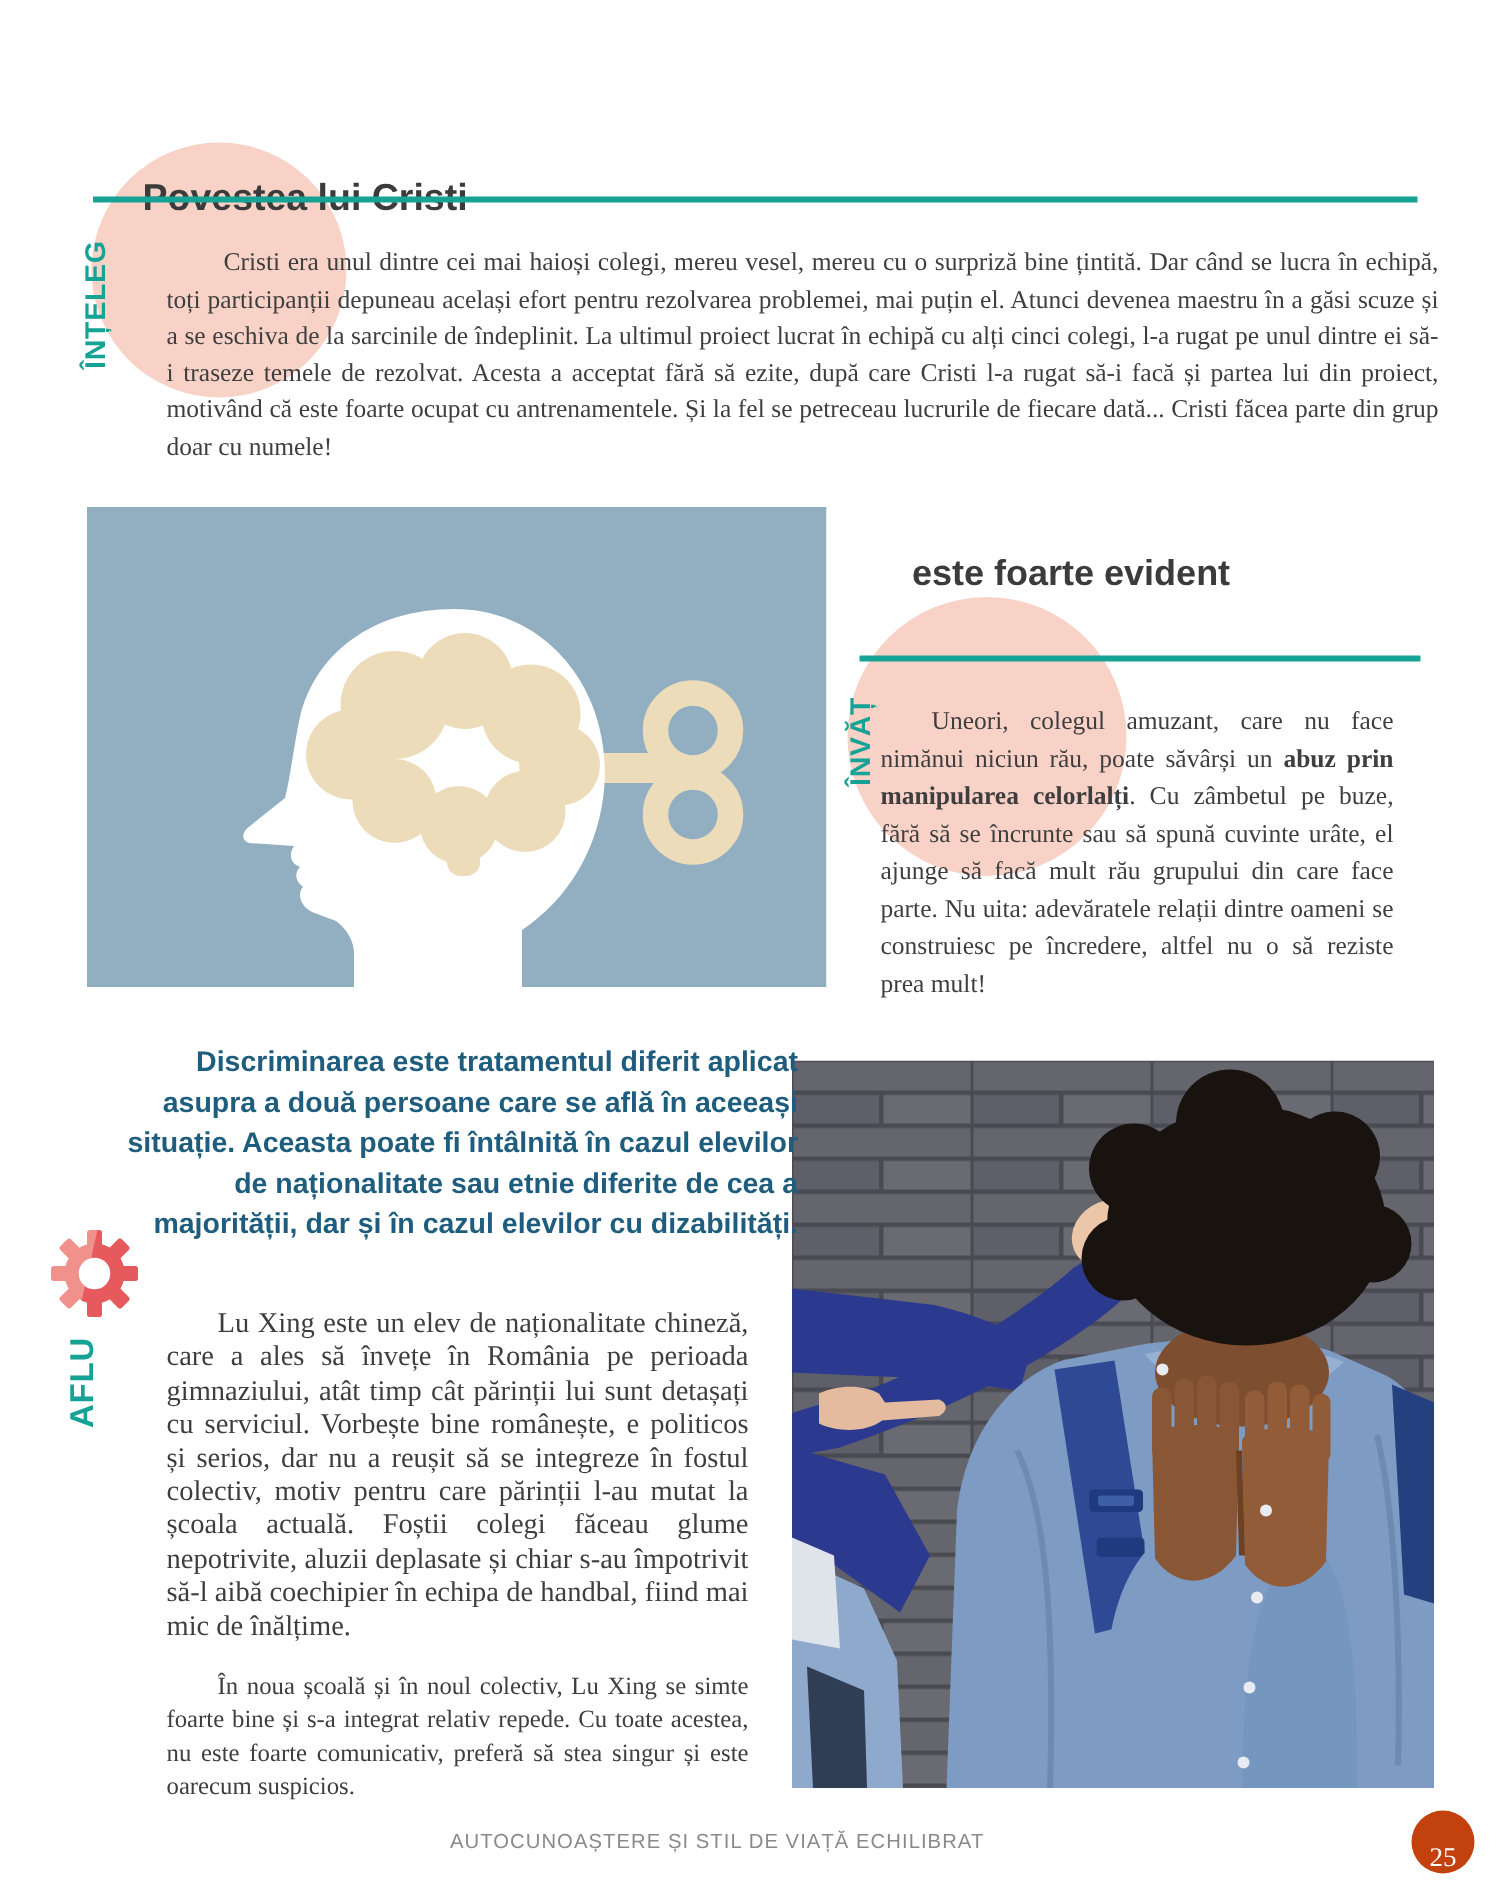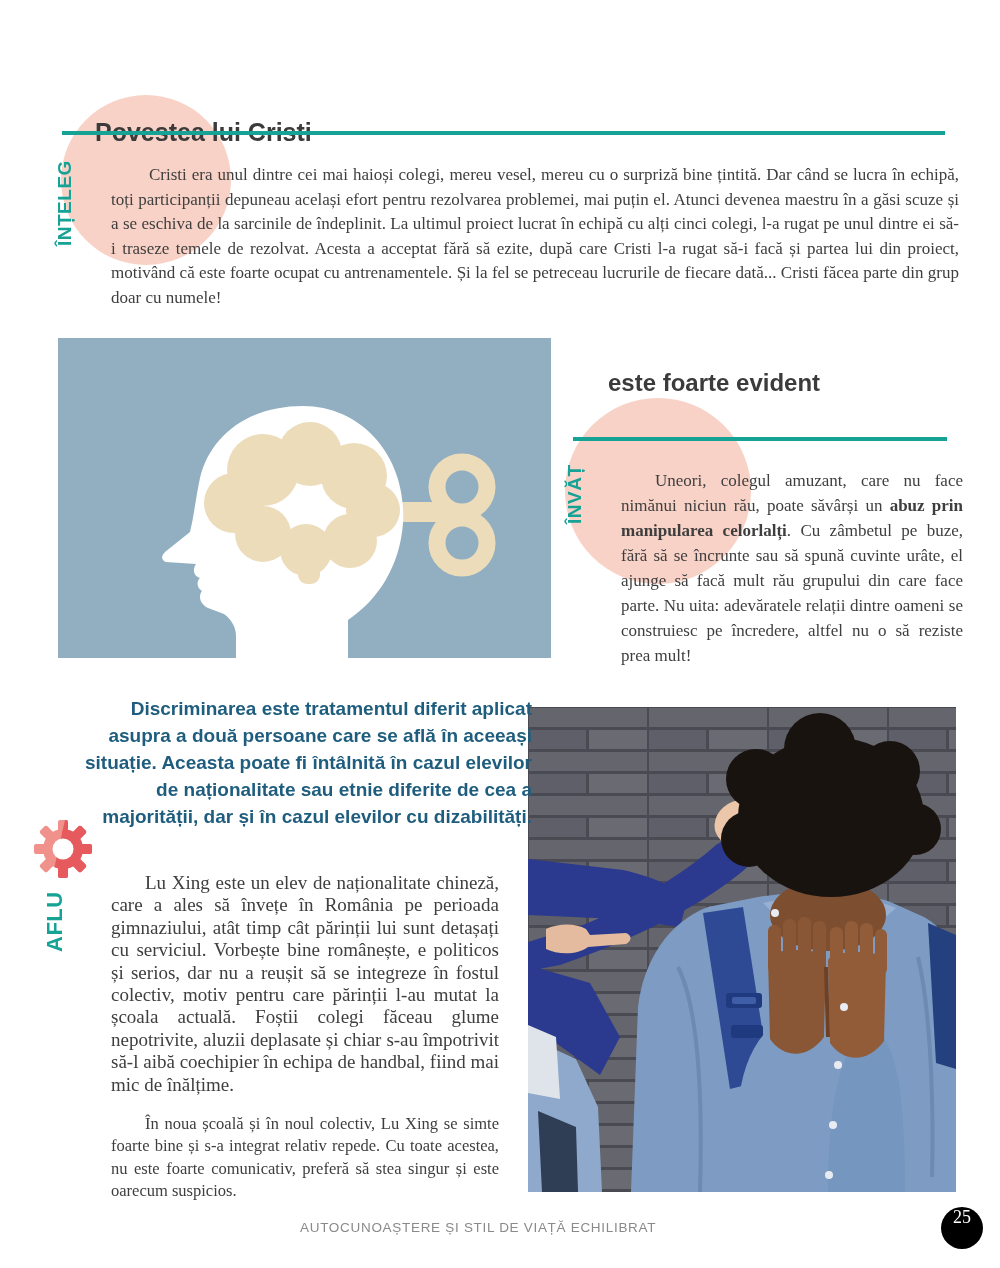--- a/index.html
+++ b/index.html
@@ -21,40 +21,40 @@
     font-family:"Liberation Sans",sans-serif;font-weight:700;color:#16a294;
     letter-spacing:0.5px;text-align:center;
   }
   .vlabel-inteleg{left:54px;top:150px;height:106px;font-size:19px;}
   .vlabel-invat{left:564px;top:452px;height:84px;font-size:19px;}
   .vlabel-aflu{left:42px;top:886px;height:72px;font-size:22px;}
   .para{
     position:absolute;z-index:2;color:#3e3e3e;text-align:justify;margin:16px;
   }
   .para-cristi{left:95px;top:147px;width:848px;font-size:17px;line-height:24.5px;text-indent:38px;}
-  .para-invat{left:605px;top:452px;width:342px;font-size:17px;line-height:25px;text-indent:34px;}
+  .para-invat{left:571px;top:452px;width:342px;font-size:17px;line-height:25px;text-indent:34px;}
   .para-aflu1{left:95px;top:856px;width:388px;font-size:19px;line-height:22.4px;text-indent:34px;}
   .para-aflu2{left:95px;top:1097px;width:388px;font-size:16.5px;line-height:22.4px;text-indent:34px;}
   .bold-inline{font-weight:700;}
   .para-discriminare{
     left:58px;top:679px;width:458px;text-align:right;text-indent:0;
     font-family:"Liberation Sans",sans-serif;font-weight:700;
     font-size:19px;line-height:27px;color:#1f5d7e;
   }
   .illustration-box{left:58px;top:338px;width:493px;height:320px;z-index:1;}
   .photo-box{left:528px;top:707px;width:428px;height:485px;z-index:1;}
   .gear-box{left:34px;top:820px;width:58px;height:58px;z-index:2;}
   .footer-text{
     position:absolute;left:300px;top:1220px;width:632px;
     font-family:"Liberation Sans",sans-serif;font-size:13.5px;letter-spacing:0.7px;
     color:#8a8a8a;z-index:2;
   }
   .page-badge{
     position:absolute;left:941px;top:1207px;width:42px;height:42px;border-radius:50%;
-    background:#000000;color:#ffffff;display:flex;align-items:flex-start;justify-content:center;
+    background:#c2410c;color:#ffffff;display:flex;align-items:flex-end;justify-content:center;
     font-family:"Liberation Serif",serif;font-size:18px;z-index:2;
   }
 </style>
 </head>
 <body>
 
 <div class="pink-circle" style="left:61px;top:95px;width:170px;height:170px;"></div>
 <div class="pink-circle" style="left:565px;top:398px;width:186px;height:186px;"></div>
 
 <h1 class="heading h1">Povestea lui Cristi</h1>

